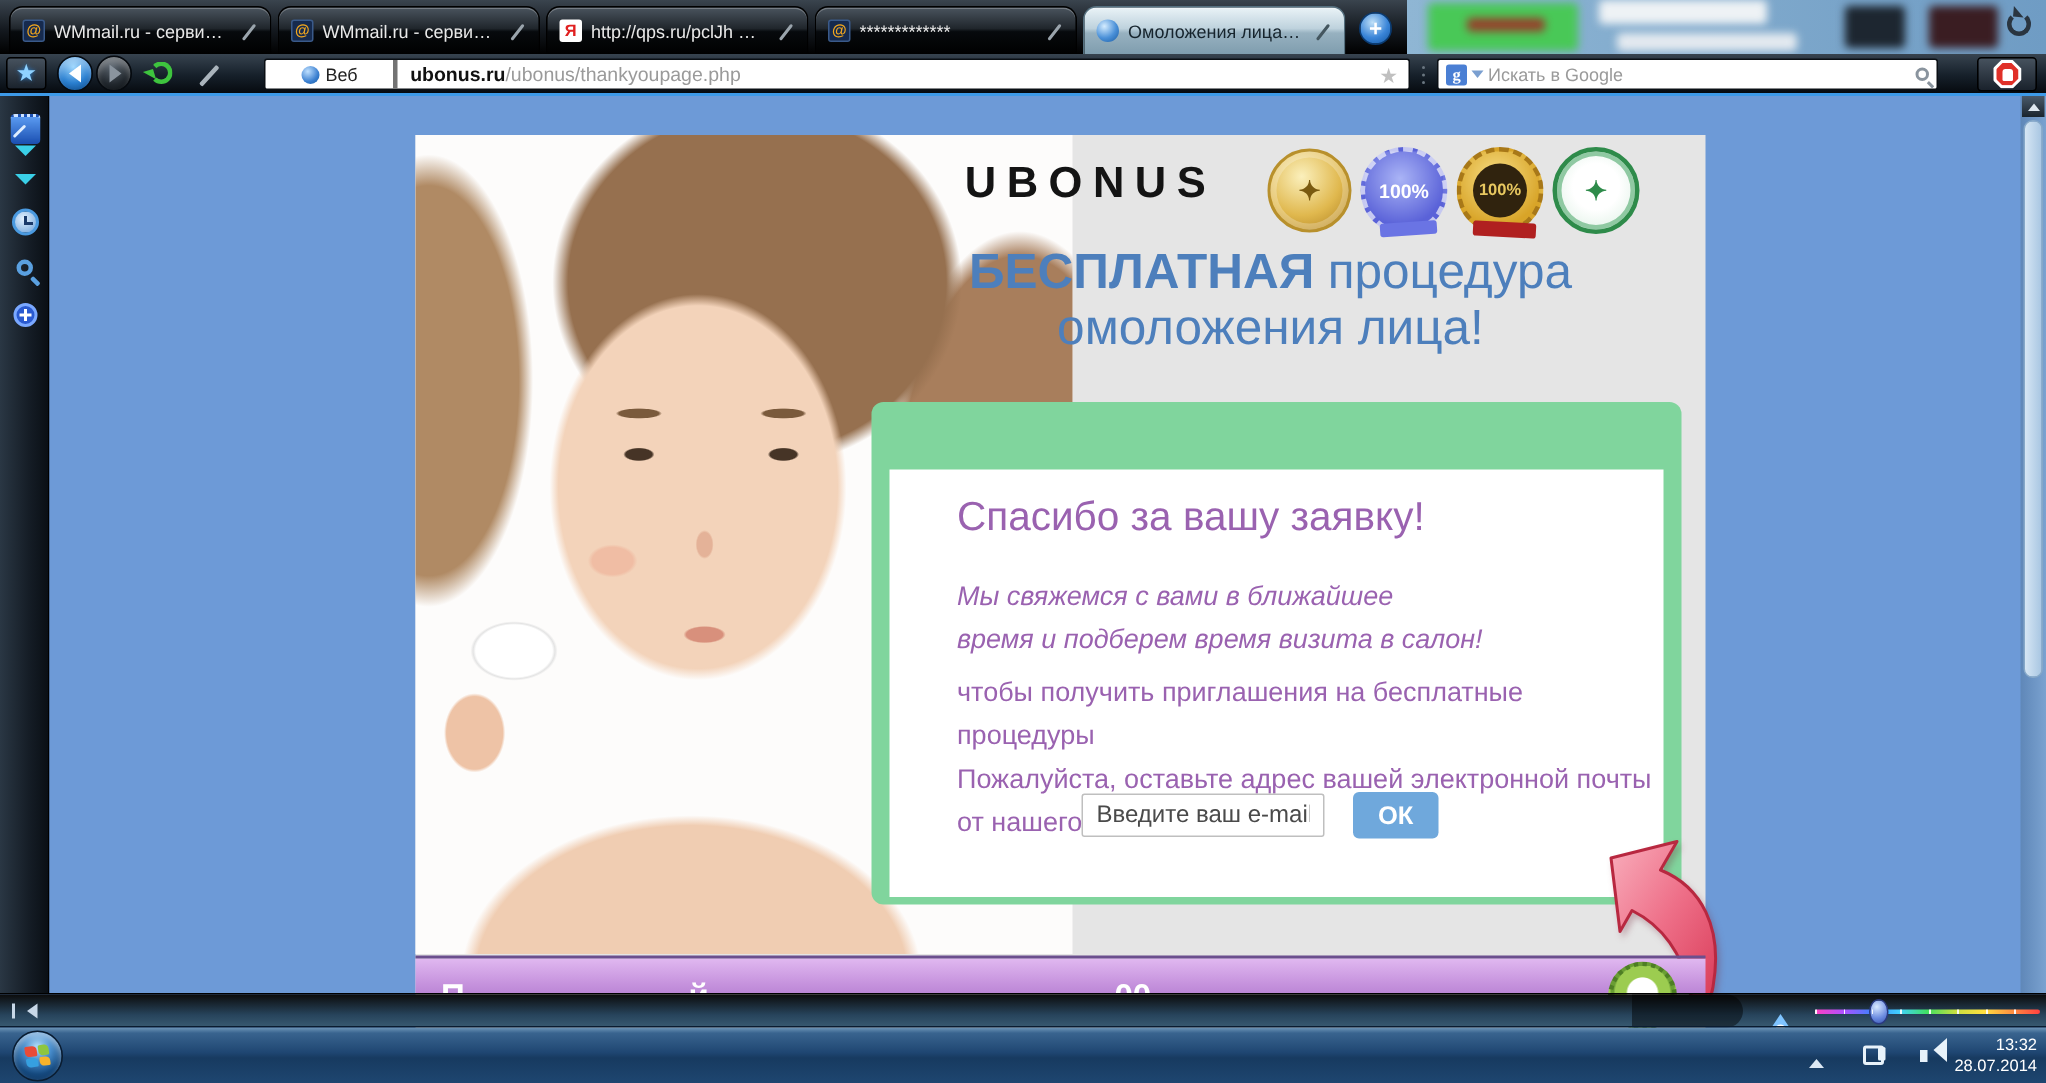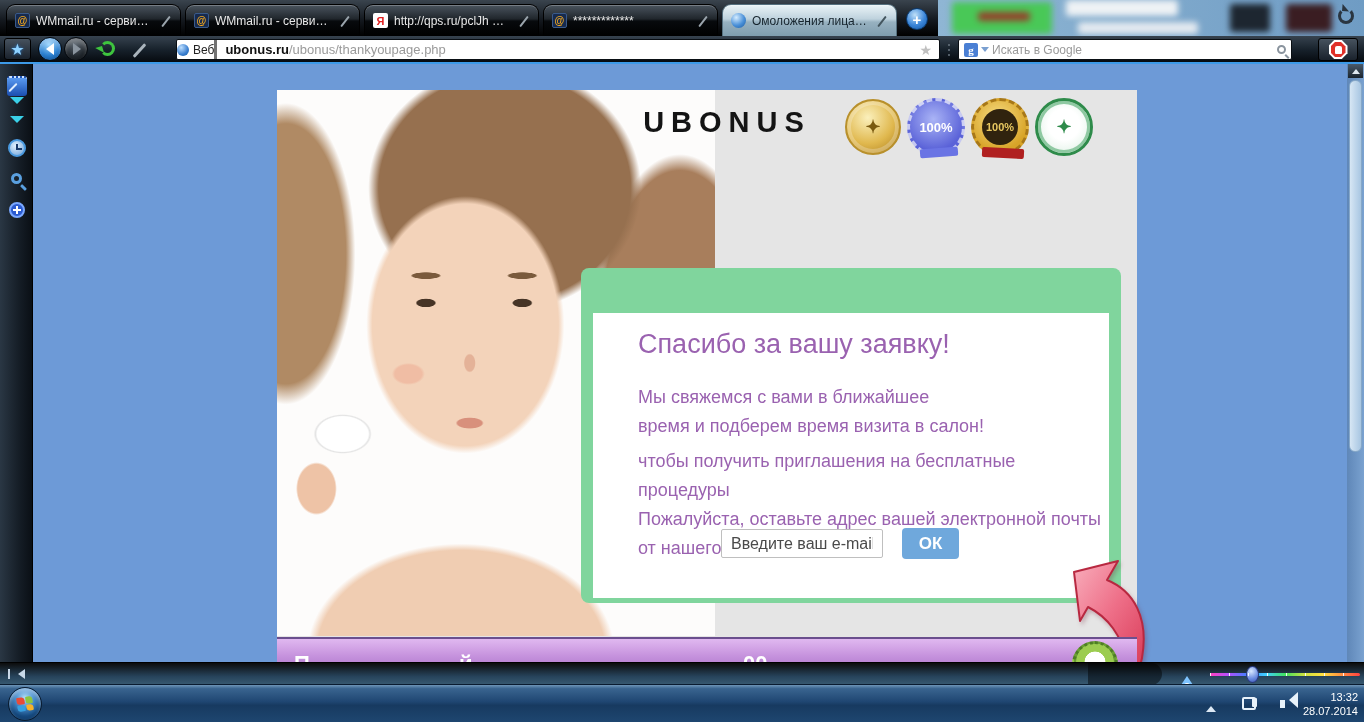--- a/index.html
+++ b/index.html
@@ -63,21 +63,21 @@
   .tri-l { width:0; height:0; border:6px solid transparent; border-right:8px solid #fff; margin-left:-7px; }
   .tri-r { width:0; height:0; border:6px solid transparent; border-left:8px solid #8a949e; margin-right:-7px; }
   .refresh { position:absolute; left:100px; top:5px; width:15px; height:15px;
              border:3px solid #3ec43e; border-radius:50%; border-left-color:transparent; }
   .refresh::after { content:""; position:absolute; left:-6px; top:-3px; border:5px solid transparent;
                     border-bottom-color:#3ec43e; transform:rotate(28deg); }
   .pen-tool { position:absolute; left:138px; top:6px; width:3px; height:17px; background:#aab4bc;
               border-radius:1px; transform:rotate(42deg); }
   .urlbar { position:absolute; left:176px; top:3px; width:764px; height:21px; background:#fff;
             border-radius:2px; display:flex; align-items:center; border:1px solid #0a0f14; }
-  .web-chip { display:flex; align-items:center; gap:4px; padding:0 0; height:100%;
+  .web-chip { display:flex; align-items:center; gap:4px; padding:0 24px; height:100%;
               border-right:3px solid #737373; }
   .web-globe { width:12px; height:12px; border-radius:50%;
                background:radial-gradient(circle at 35% 30%, #bfe0ff, #3a7fd0 60%, #155aa0); }
   .web-chip span { font-size:12px; color:#222; }
   .url-text { padding-left:8px; font-size:13px; white-space:nowrap; }
   .url-host { color:#111; font-weight:bold; }
   .url-path { color:#9a9a9a; }
   .url-spacer { flex:1; }
   .url-star { color:#c0c0c0; font-size:14px; margin-right:7px; }
   .dots { position:absolute; left:948px; top:8px; width:2px; height:2px; background:#6a7680;
@@ -182,21 +182,21 @@
   .heading { position:absolute; left:290px; top:72px; width:560px; text-align:center;
              font-size:33px; line-height:37px; color:#4d7fbc; }
   .heading b { font-weight:bold; margin-right:9px; }
 
   .gpanel { position:absolute; left:304px; top:178px; width:540px; height:335px;
             background:#80d59d; border-radius:8px; }
   .gpanel-inner { position:absolute; left:12px; right:12px; top:45px; bottom:5px;
                   background:#fff; border-radius:0; }
   .thanks-title { position:absolute; left:45px; top:16px; font-size:27px; color:#9a62b0; }
   .thanks-p { position:absolute; left:45px; font-size:18px; line-height:29px; color:#9a62b0; }
-  .p1 { top:70px; } .p2 { top:134px; }
+  .p1 { top:70px;font-style:italic; } .p2 { top:134px; }
   .email-input { position:absolute; left:128px; top:216px; width:162px; height:29px;
                  border:1px solid #bfbfbf; border-radius:2px; font-size:16px; padding:0 9px;
                  font-family:inherit; color:#3a3a3a; outline:none; }
   .email-input::placeholder { color:#4a4a4a; }
   .ok-btn { position:absolute; left:309px; top:215px; width:57px; height:31px; background:#6fa8dc;
             border:none; border-radius:4px; color:#fff; font-weight:bold; font-size:17px;
             font-family:inherit; }
 
   .pink-arrow { position:absolute; left:795px; top:468px; width:92px; height:122px;
                 filter:drop-shadow(2px 3px 2px rgba(120,40,60,.3)); }
@@ -407,20 +407,24 @@
 
       <div class="badges">
         <span class="badge b-coin">✦</span>
         <span class="badge b-blue">100%</span>
         <span class="badge b-gold">
             <span class="inner100">100%</span>
           </span>
         <span class="badge b-green">✦</span>
       </div>
 
+      <div class="heading">
+        <div><b>БЕСПЛАТНАЯ</b><span>процедура</span></div>
+        <div>омоложения лица!</div>
+      </div>
 
       <div class="gpanel">
         <div class="gpanel-inner">
           <div class="thanks-title">Спасибо за вашу заявку!</div>
           <div class="thanks-p p1">
             <span style="display:block">Мы свяжемся с вами в ближайшее</span>
             <span style="display:block">время и подберем время визита в салон!</span>
           </div>
           <div class="thanks-p p2">
             <span style="display:block">чтобы получить приглашения на бесплатные процедуры</span>

